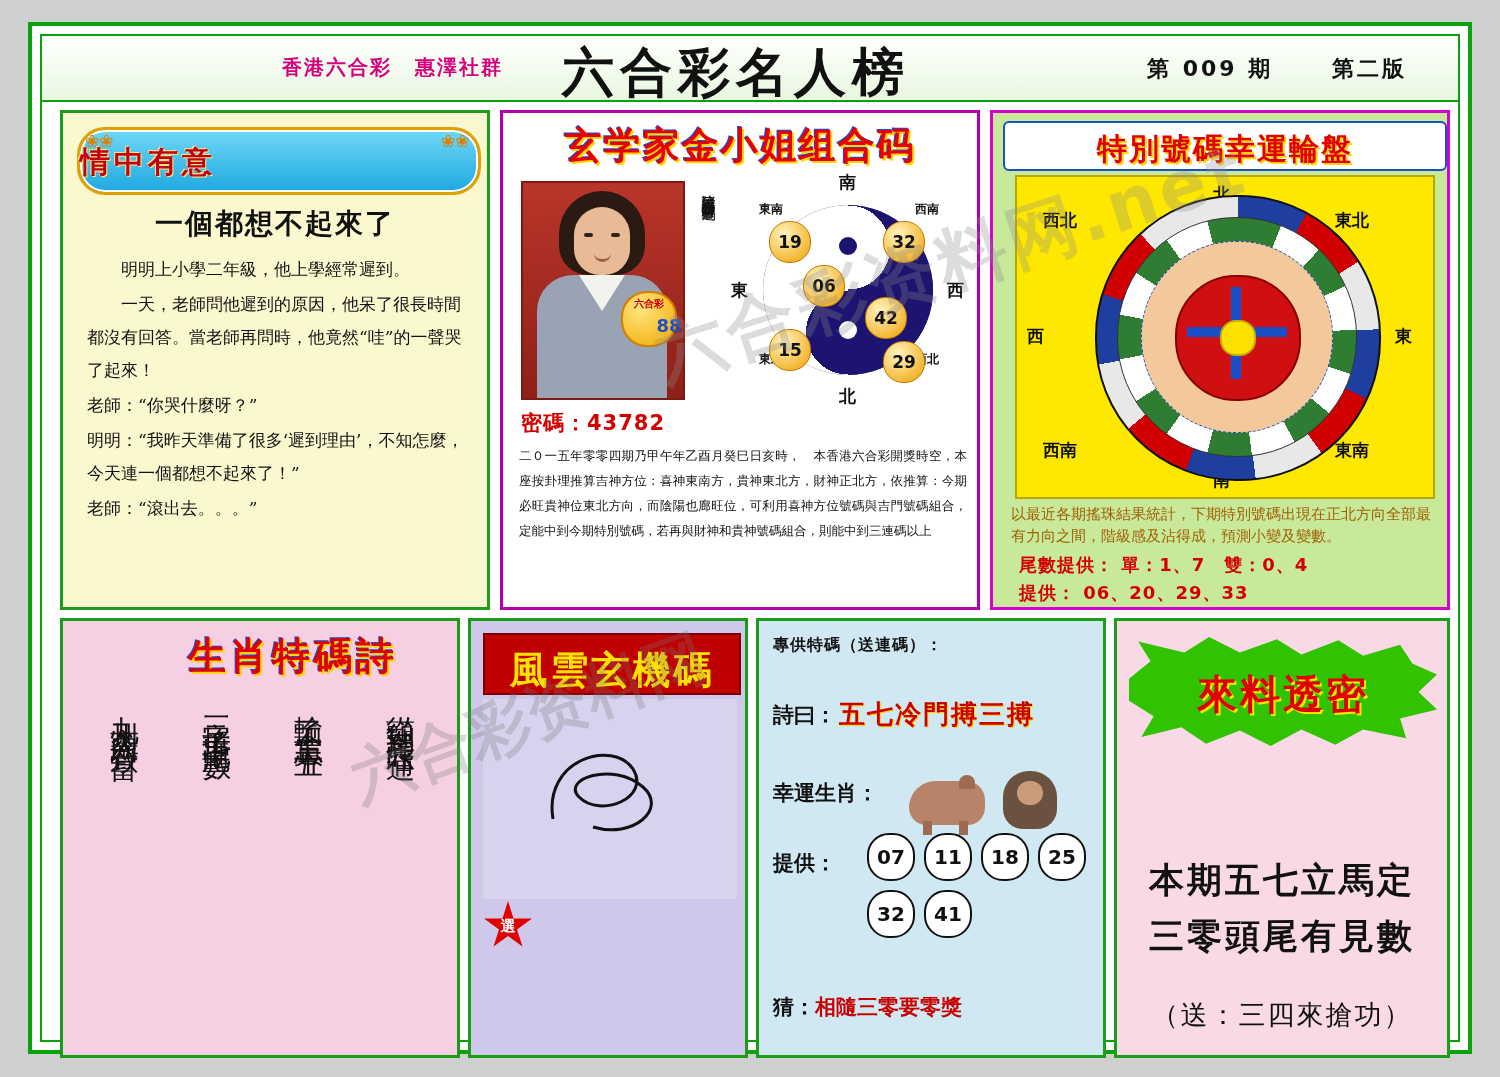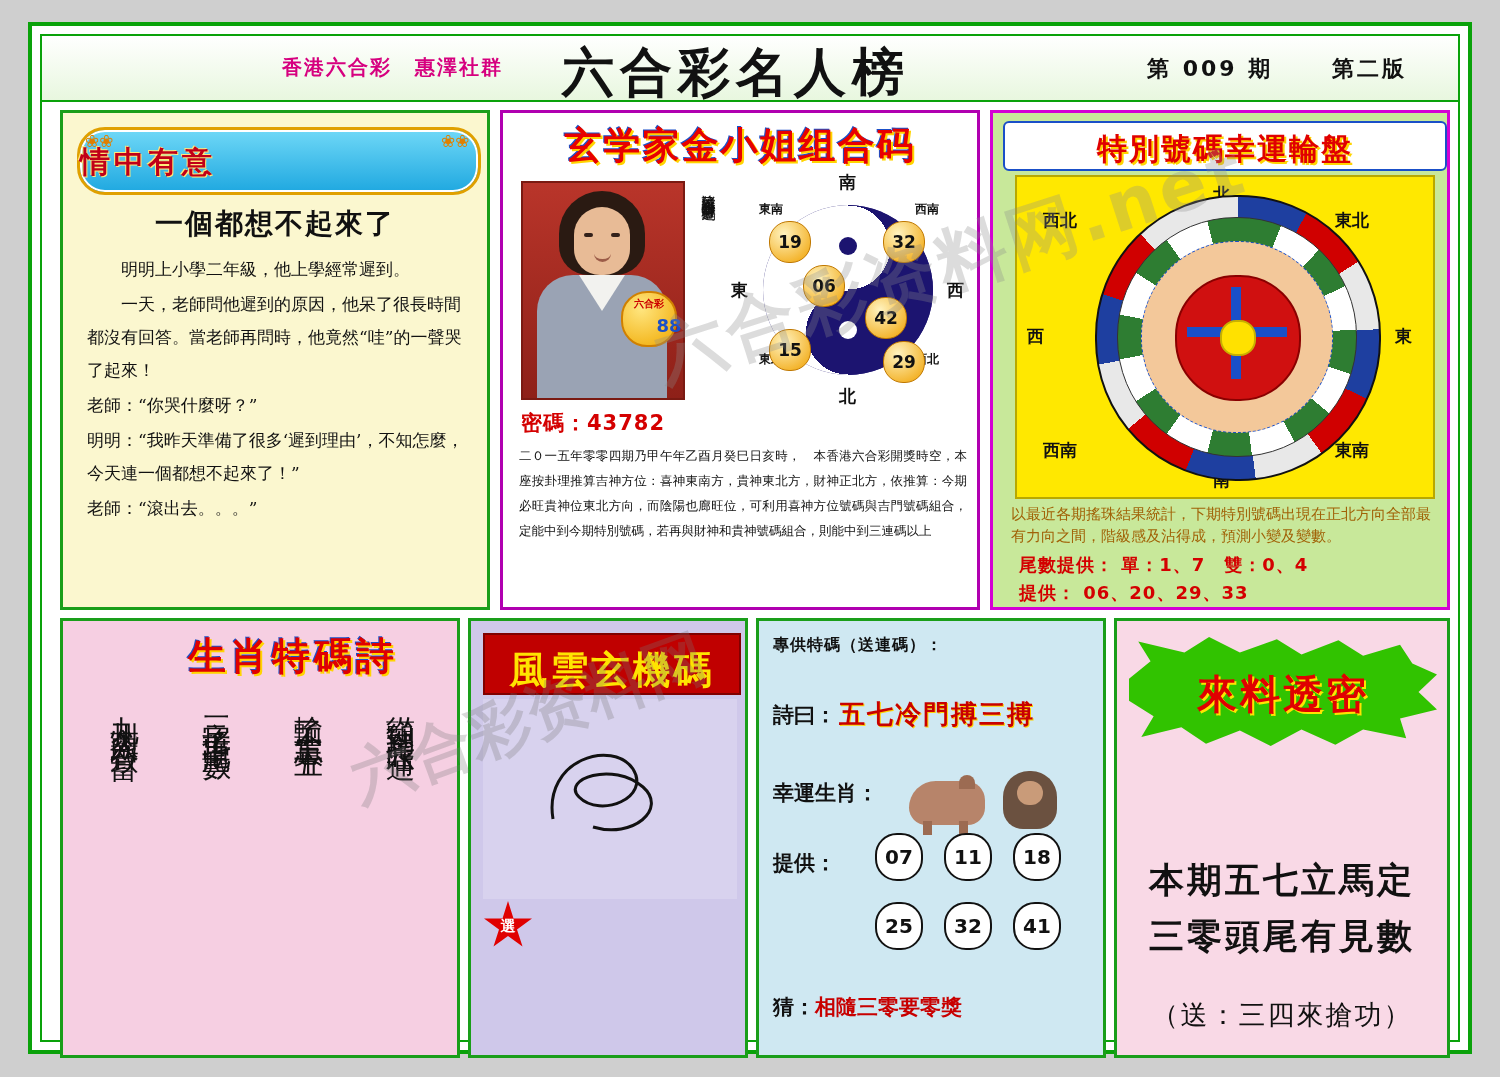--- a/index.html
+++ b/index.html
@@ -290,22 +290,22 @@
     background:#b7846a;
   }
   #p6 .pig .ear{position:absolute;right:10px;top:-6px;width:16px;height:14px;background:#9c6b52;border-radius:8px 8px 0 0;}
   #p6 .pig .leg{position:absolute;bottom:-10px;width:9px;height:14px;background:#9c6b52;}
   #p6 .monkey{
     position:absolute;left:94px;top:2px;width:54px;height:58px;border-radius:26px 26px 20px 20px;
     background:#6b5140;
   }
   #p6 .monkey .face{position:absolute;left:14px;top:10px;width:26px;height:24px;border-radius:13px;background:#c99b79;}
   #p6 .nums{
-    position:absolute;left:116px;top:212px;width:232px;
-    display:flex;flex-wrap:wrap;gap:21px;
+    position:absolute;left:108px;top:212px;width:232px;
+    display:flex;flex-wrap:wrap;gap:9px;
   }
   #p6 .ball{
     width:44px;height:44px;border-radius:22px;background:#fff;border:2px solid #111;
     font-size:20px;font-weight:bold;color:#111;text-align:center;line-height:44px;
   }
   #p6 .guess{
     position:absolute;left:14px;top:372px;font-size:21px;font-weight:bold;color:#111;text-align:right;
   }
   #p6 .guess b{color:#c80000;}
   

